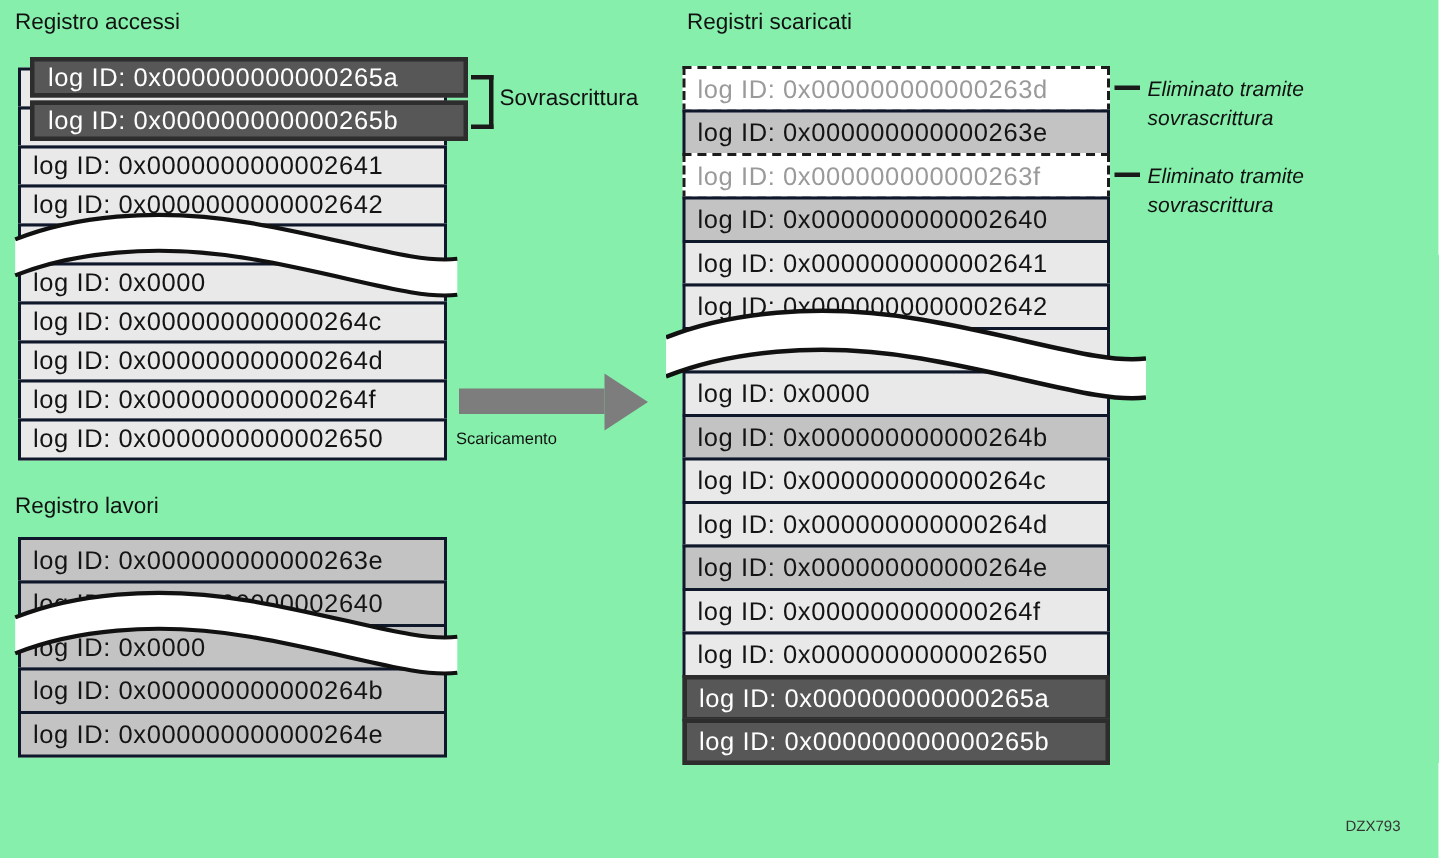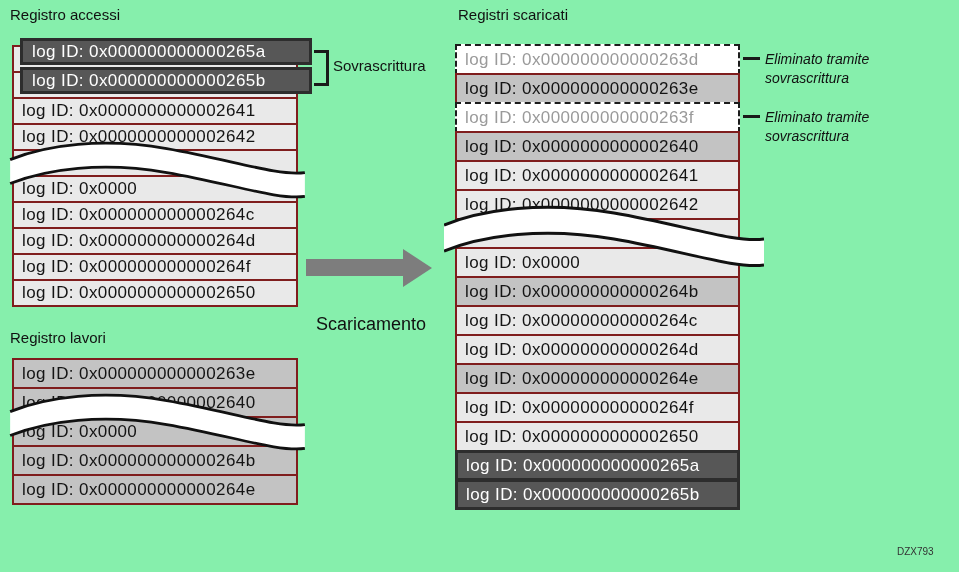--- a/index.html
+++ b/index.html
@@ -3,21 +3,21 @@
 <meta charset="utf-8">
 <style>
   html,body{margin:0;padding:0;background:#fff;}
   #canvas{
     position:relative;width:959px;height:572px;background:#86efac;overflow:hidden;
     font-family:"Liberation Sans","DejaVu Sans",sans-serif;color:#111;
   }
   .title{position:absolute;font-size:15px;color:#111;white-space:nowrap;}
   .stack{position:absolute;}
   .row{
-    box-sizing:border-box;border:2px solid #7f1d1d;margin-top:-2px;
+    box-sizing:border-box;border:2px solid #0f172a;margin-top:-2px;
     display:flex;align-items:center;padding-left:8px;background:#e9e9e9;
     overflow:hidden;white-space:nowrap;
   }
   .row:first-child{margin-top:0;}
   .rtext{font-size:17px;letter-spacing:0.4px;color:#141414;}
   .stack-access .row{width:286px;height:28px;}
   .stack-job   .row{width:286px;height:31px;background:#c3c3c3;}
   .stack-dl    .row{width:285px;height:31px;}
   .row.light{background:#e9e9e9;}
   .row.gray{background:#c3c3c3;}
@@ -40,21 +40,21 @@
     position:absolute;left:314px;top:50px;width:12px;height:30px;z-index:7;
     border-top:3px solid #1a1a1a;border-right:3px solid #1a1a1a;border-bottom:3px solid #1a1a1a;
   }
   .sovr-label{position:absolute;left:333px;top:57px;font-size:15px;white-space:nowrap;}
   
   .arrow-shaft{position:absolute;left:306px;top:259px;width:97px;height:17px;background:#7d7d7d;}
   .arrow-head{
     position:absolute;left:403px;top:249px;width:0;height:0;
     border-left:29px solid #7d7d7d;border-top:19px solid transparent;border-bottom:19px solid transparent;
   }
-  .dl-label{position:absolute;left:316px;top:287px;font-size:18px;white-space:nowrap;margin-top:27px;}
+  .dl-label{position:absolute;left:304px;top:287px;font-size:11px;white-space:nowrap;}
   
   .note-dash{position:absolute;width:17px;height:3px;background:#1a1a1a;z-index:7;}
   .note{position:absolute;left:765px;width:132px;font-size:14px;line-height:19px;color:#111;z-index:7;font-style:italic;}
   .fig-code{position:absolute;left:897px;top:546px;font-size:10px;color:#333;}
 </style>
 </head>
 <body>
 
 <div id="canvas">
 

